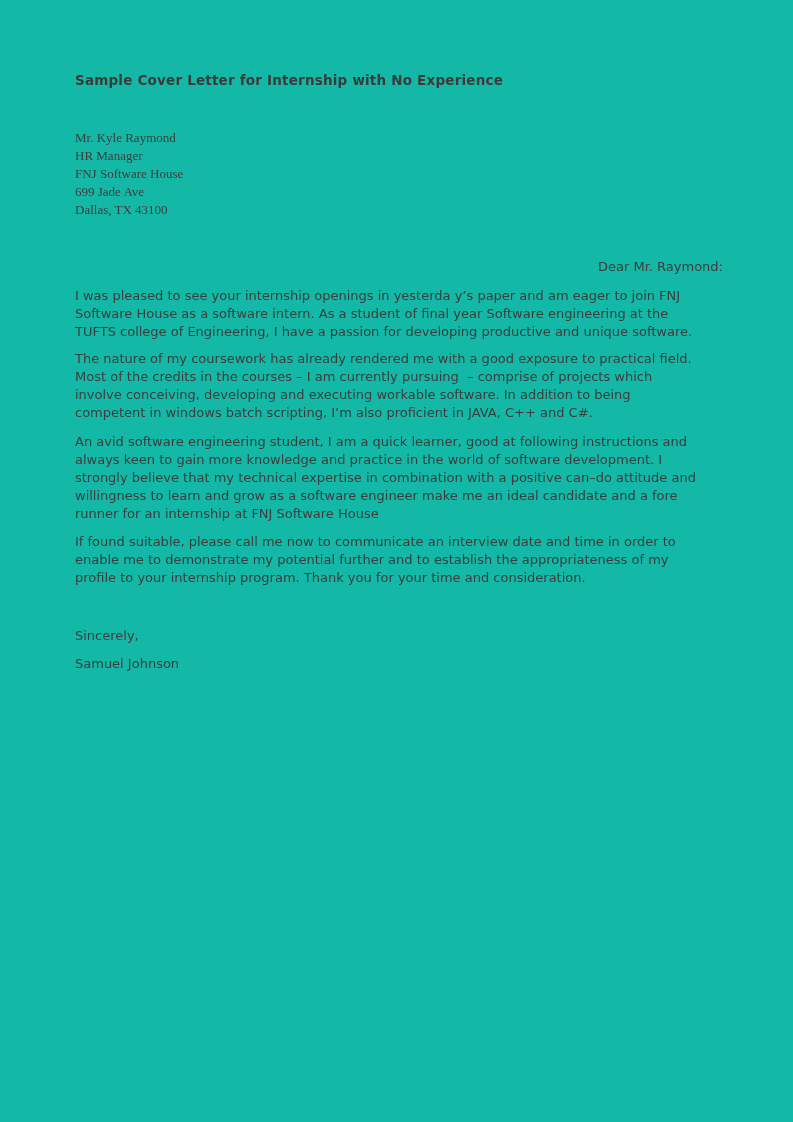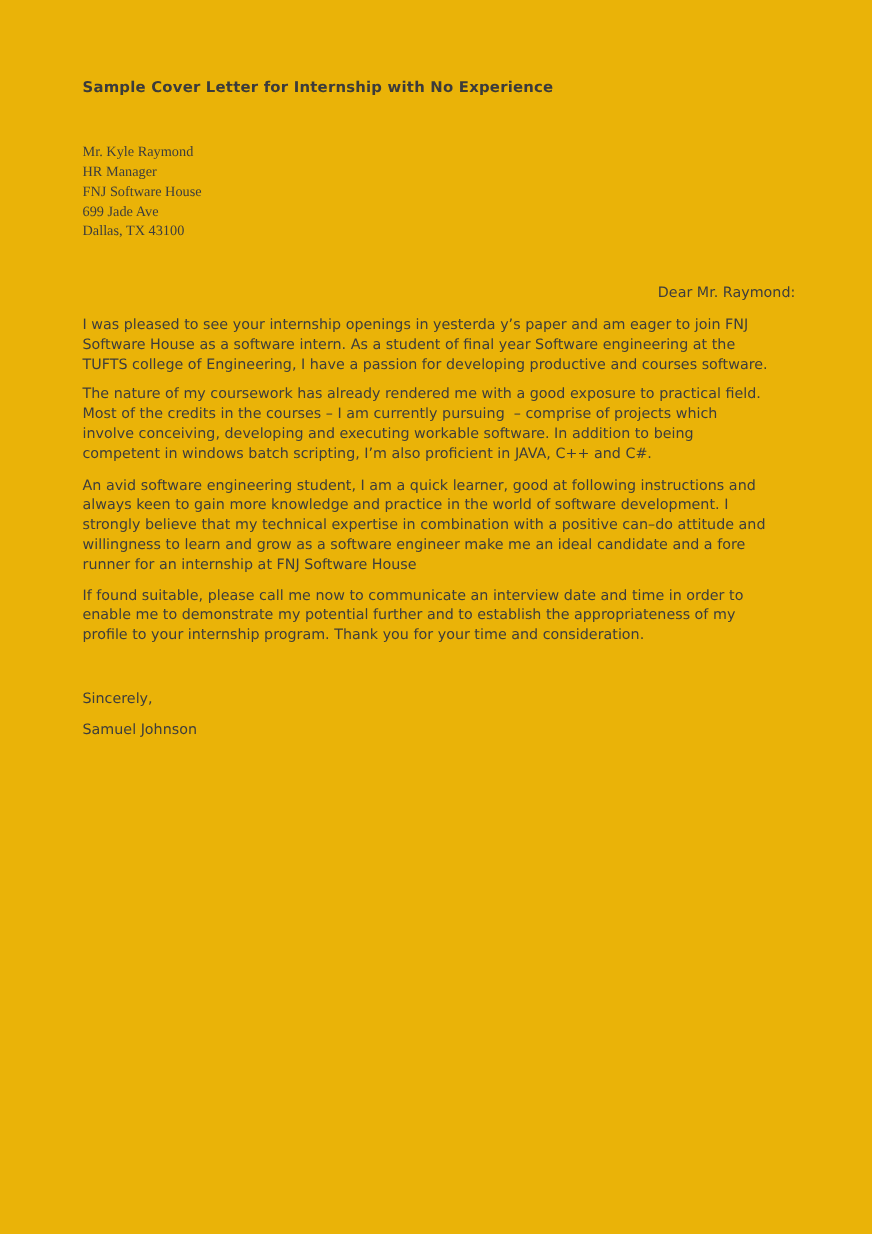--- a/index.html
+++ b/index.html
@@ -4,21 +4,21 @@
 <style>
   html, body {
     margin: 0;
     padding: 0;
     background: #ffffff;
   }
   .page {
     position: relative;
     width: 793px;
     height: 1122px;
-    background: #eab308;
+    background: #14b8a6;
     box-sizing: border-box;
     padding: 71px 70px 0 75px;
     font-family: "DejaVu Sans", "Liberation Sans", sans-serif;
     font-size: 13px;
     line-height: 18px;
     color: #3d3d3d;
     overflow: hidden;
   }
   .letter-title {
     font-size: 13.5px;
@@ -53,21 +53,21 @@
   <p class="block recipient-block">Mr. Kyle Raymond
 HR Manager
 FNJ Software House
 699 Jade Ave
 Dallas, TX 43100</p>
 
   <p class="block salutation">Dear Mr. Raymond:</p>
 
   <p class="block para-1">I was pleased to see your internship openings in yesterda y’s paper and am eager to join FNJ
 Software House as a software intern. As a student of final year Software engineering at the
-TUFTS college of Engineering, I have a passion for developing productive and courses software.</p>
+TUFTS college of Engineering, I have a passion for developing productive and unique software.</p>
 
   <p class="block para-2">The nature of my coursework has already rendered me with a good exposure to practical field.
 Most of the credits in the courses – I am currently pursuing  – comprise of projects which
 involve conceiving, developing and executing workable software. In addition to being
 competent in windows batch scripting, I’m also proficient in JAVA, C++ and C#.</p>
 
   <p class="block para-3">An avid software engineering student, I am a quick learner, good at following instructions and
 always keen to gain more knowledge and practice in the world of software development. I
 strongly believe that my technical expertise in combination with a positive can–do attitude and
 willingness to learn and grow as a software engineer make me an ideal candidate and a fore

